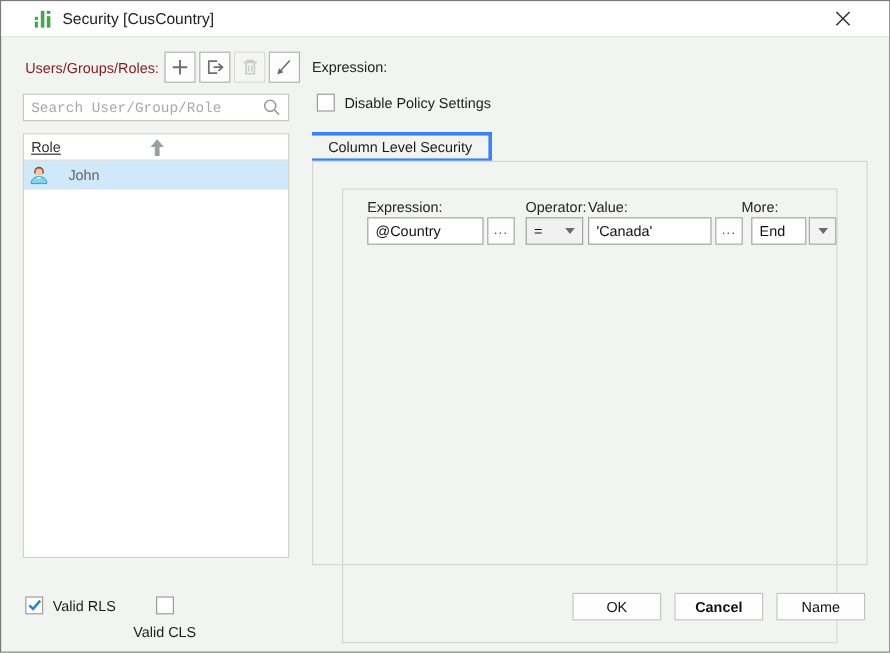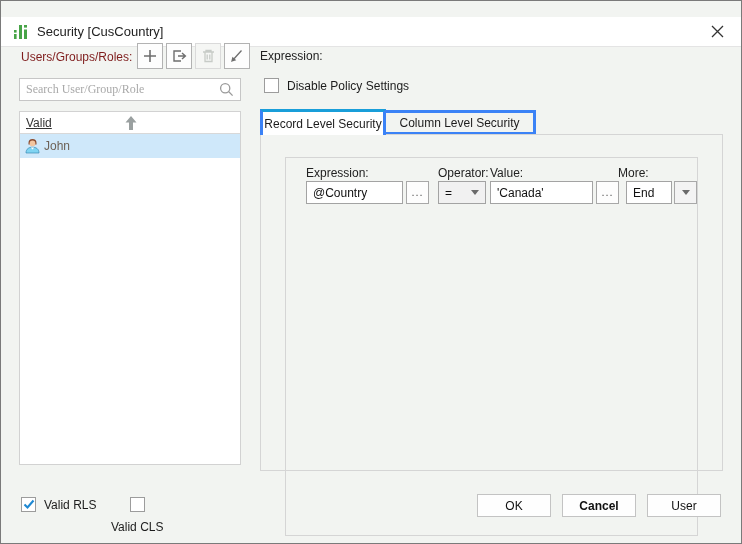--- a/index.html
+++ b/index.html
@@ -4,23 +4,23 @@
 <style>
   * { margin:0; padding:0; box-sizing:border-box; }
   html,body { background:#cfcfcf; font-family:"Liberation Sans", sans-serif; }
   .dialog {
     position:relative; width:742px; height:544px;
     background:#f2f4f1; border:1px solid #7a7a7a;
     font-size:12px; color:#1c1c1c; overflow:hidden;
   }
   
   .titlebar {
-    position:absolute; top:16px; left:0; right:0; height:30px;
+    position:absolute; top:0; left:0; right:0; height:30px;
     background:#ffffff; border-bottom:1px solid #e4e4e4;
-    display:flex; align-items:center; padding:0 11px;
+    display:flex; align-items:center; padding:0 26px;
   }
   .titlebar .app-icon { width:18px; height:18px; margin-right:7px; flex:0 0 auto; }
   .titlebar .title { font-size:13px; color:#222; }
   .close-btn {
     margin-left:auto; width:26px; height:24px; display:flex;
     align-items:center; justify-content:center; cursor:default;
   }
   
   .ugr-label { position:absolute; left:20px; top:49px; color:#7f1d1d; }
   .toolbar { position:absolute; left:136px; top:42px; display:flex; gap:3px; }
@@ -28,37 +28,37 @@
     width:26px; height:26px; background:#fdfdfd; border:1px solid #b2b2b2;
     display:flex; align-items:center; justify-content:center;
   }
   .tool-btn.disabled { border-color:#dadada; background:#f5f6f4; }
   .search-box {
     position:absolute; left:18px; top:77px; width:222px; height:23px;
     background:#fff; border:1px solid #c6c6c6; display:flex; align-items:center;
   }
   .search-box input {
     flex:1; border:none; outline:none; background:transparent;
-    font-family:Liberation Serif, serif; font-size:12px; color:#333;
+    font-family:Liberation Mono, monospace; font-size:12px; color:#333;
     padding:0 6px; min-width:0;
   }
   .search-box input::placeholder { color:#a9a9a9; }
   .search-box .mag { margin-right:6px; flex:0 0 auto; }
   .user-list {
     position:absolute; left:18px; top:110px; width:222px; height:354px;
     background:#ffffff; border:1px solid #d2d2d2;
   }
   .list-header {
     height:22px; border-bottom:1px solid #d8d8d8; position:relative;
     display:flex; align-items:center; padding:0 6px;
   }
   .list-header .hdr-text { text-decoration:underline; color:#333; }
   .list-header .sort { position:absolute; left:104px; top:3px; }
   .list-row {
-    height:22px; display:flex; align-items:center; padding:12px 4px; gap:3px;
+    height:22px; display:flex; align-items:center; padding:12px 4px; gap:16px;
   }
   .list-row.selected { background:#cfe8fa; }
   .list-row .row-label { color:#6d6257; }
   
   .perm-label { position:absolute; left:259px; top:48px; color:#222; }
   .chk { display:flex; align-items:center; gap:8px; }
   .chk-box {
     width:15px; height:15px; background:#fff; border:1px solid #9c9c9c;
     display:flex; align-items:center; justify-content:center; flex:0 0 auto;
   }
@@ -169,21 +169,21 @@
   <div class="search-box">
     <input type="text" placeholder="Search User/Group/Role" style="">
     <svg class="mag" width="15" height="15" viewBox="0 0 15 15">
       <circle cx="6.2" cy="6.2" r="4.6" stroke="#9a9a9a" stroke-width="1.3" fill="none"></circle>
       <path d="M9.8 9.8 L13.6 13.6" stroke="#9a9a9a" stroke-width="1.3"></path>
     </svg>
   </div>
 
   <div class="user-list">
     <div class="list-header">
-      <span class="hdr-text">Valid</span>
+      <span class="hdr-text">Role</span>
       <svg class="sort" width="14" height="16" viewBox="0 0 14 16">
         <path d="M7 1 L12.5 7.5 H9 V15 H5 V7.5 H1.5 Z" fill="#9aa0a0"></path>
       </svg>
     </div>
     <div class="list-row selected">
       <svg width="17" height="16" viewBox="0 0 17 16">
         <path d="M4.5 5 a4 4 0 0 1 8 0 v1.5 h-8 Z" fill="#8a4a2e"></path>
         <circle cx="8.5" cy="5.4" r="2.9" fill="#f3c6a0"></circle>
         <path d="M2 15 C2 10.8 5 9.2 8.5 9.2 C12 9.2 15 10.8 15 15 Z" fill="#7fd4f2" stroke="#3a89b5" stroke-width="0.7"></path>
         <path d="M6.8 9.4 L8.5 11.4 L10.2 9.4 Z" fill="#ffffff"></path>
@@ -193,21 +193,20 @@
   </div>
 
   <div class="perm-label">Expression:</div>
 
   <div class="chk disable-policy">
     <span class="chk-box"></span>
     <span>Disable Policy Settings</span>
   </div>
 
   <div class="tabs">
-    <div class="tab active">Record Level Security</div>
     <div class="tab inactive">Column Level Security</div>
   </div>
 
   <div class="tab-panel">
     <div class="group-box">
 
       <div class="fld-label" style="left:20px">Expression:</div>
       <div class="fld-label" style="left:152px">Operator:</div>
       <div class="fld-label" style="left:204px">Value:</div>
       <div class="fld-label" style="left:332px">More:</div>
@@ -239,15 +238,15 @@
     </span>
     <span>Valid RLS</span>
   </div>
   <div class="chk valid-cls">
     <span class="chk-box"></span>
     <span>Valid CLS</span>
   </div>
 
   <div class="btn btn-ok">OK</div>
   <div class="btn btn-cancel">Cancel</div>
-  <div class="btn btn-help">User</div>
+  <div class="btn btn-help">Name</div>
 
 </div>
 
 </body></html>

